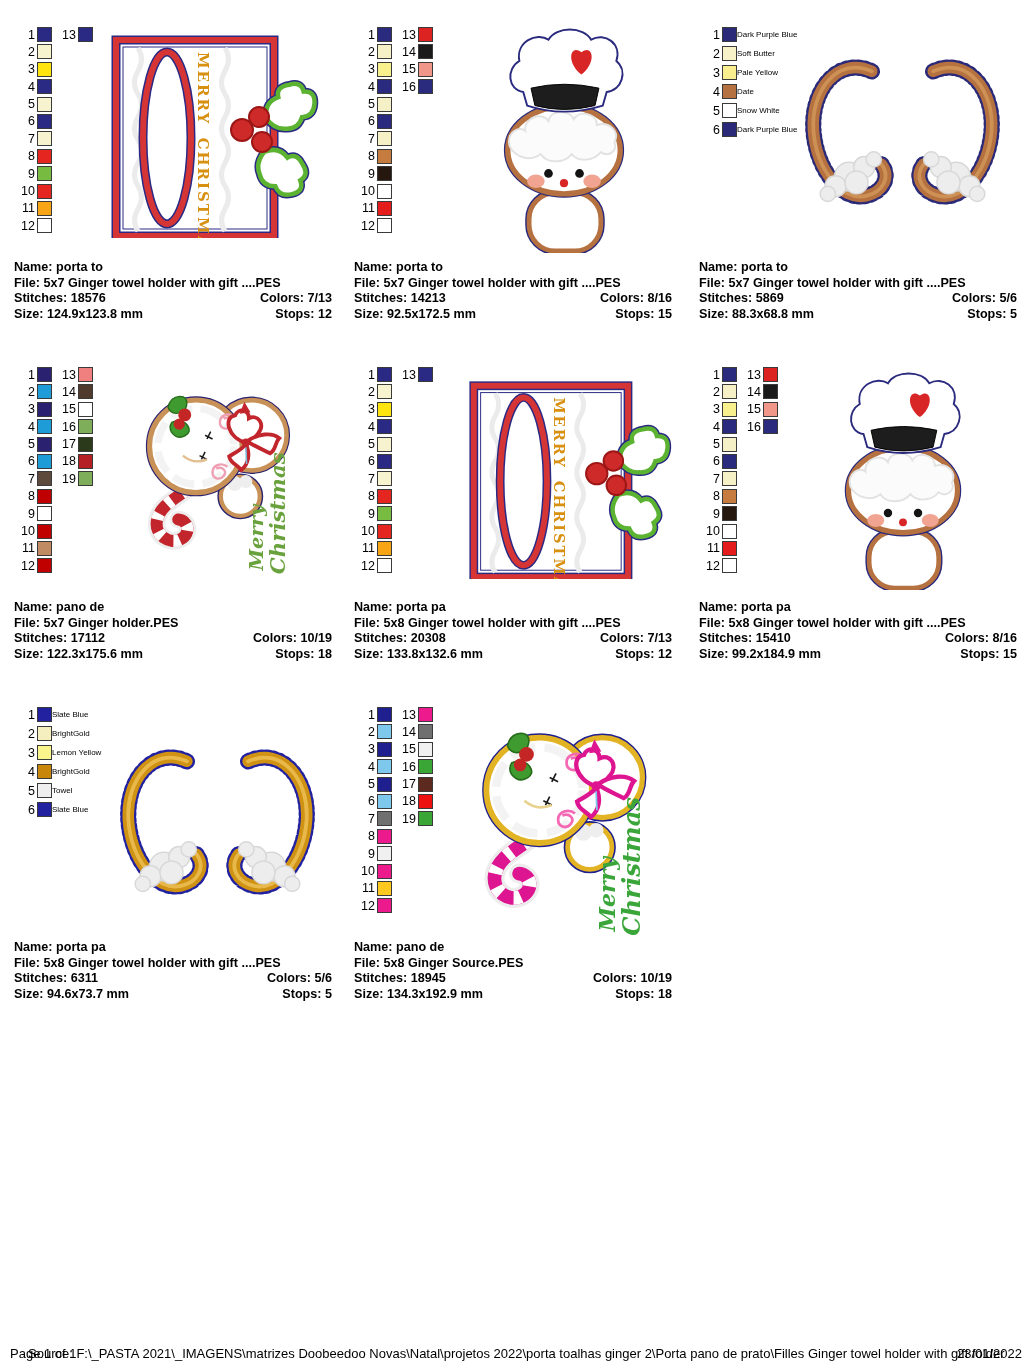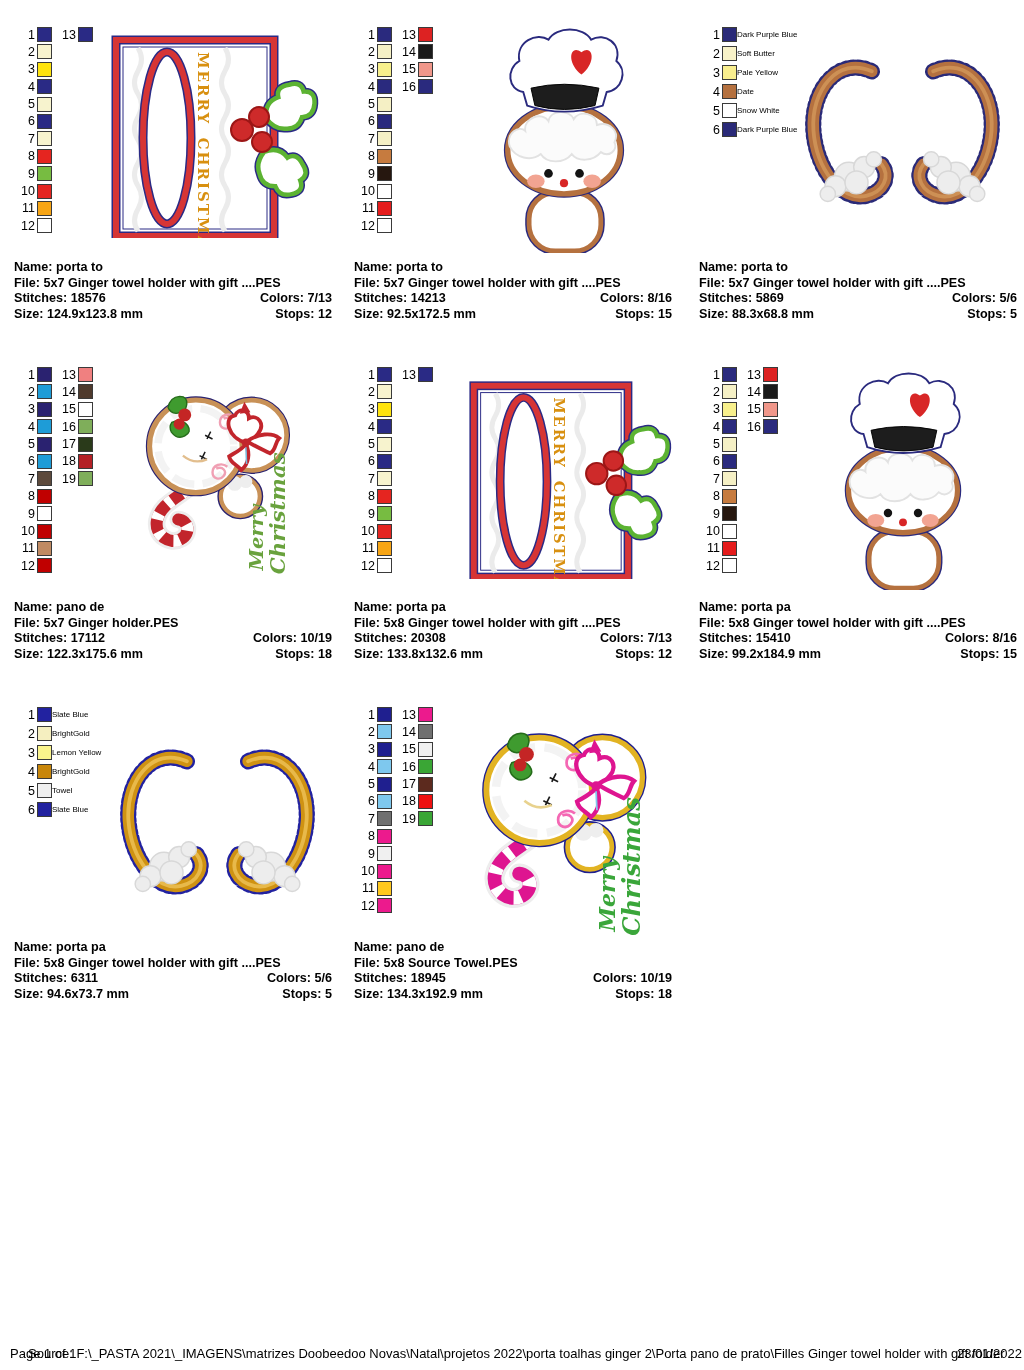--- a/index.html
+++ b/index.html
@@ -795,21 +795,21 @@
       <path d="M2,-2 C16,-12 34,-14 44,-6 C38,0 40,10 32,14 C20,8 10,4 2,-2 Z" fill="#ffffff" stroke="#de1590" stroke-width="5"></path>
       <path d="M0,2 C6,14 4,28 -6,36 C-12,28 -20,28 -22,18 C-12,12 -4,8 0,2 Z" fill="#ffffff" stroke="#de1590" stroke-width="5"></path>
       <line x1="0" y1="6" x2="1" y2="28" stroke="#7ec8ee" stroke-width="2"></line>
       <circle r="5.5" fill="#de1590"></circle>
     </g>
     <text class="script" transform="rotate(-90)" x="-212" y="128" font-size="21" fill="#3aa63a">Merry</text>
     <text class="script" transform="rotate(-90)" x="-216" y="152" font-size="23" fill="#3aa63a">Christmas</text>
   </svg>
   <div class="meta">
     <div><span>Name:</span> <span>pano de</span></div>
-    <div><span>File:</span> <span>5x8 Source Towel.PES</span></div>
+    <div><span>File:</span> <span>5x8 Ginger Source.PES</span></div>
     <div class="row">
         <span><span>Stitches:</span> <span>18945</span></span>
         <span><span>Colors:</span> <span>10/19</span></span>
       </div>
     <div class="row">
         <span><span>Size:</span> <span>134.3x192.9 mm</span></span>
         <span><span>Stops:</span> <span>18</span></span>
       </div>
   </div>
 </div>

